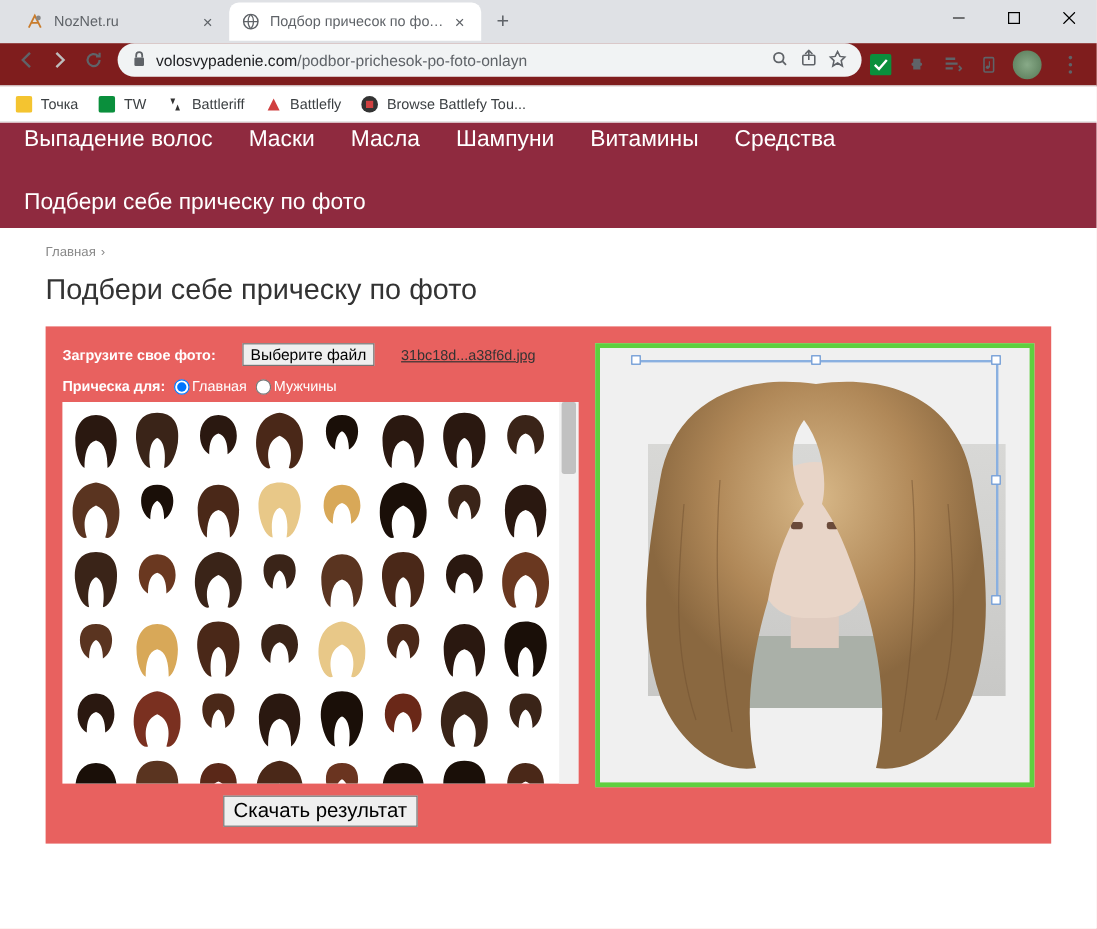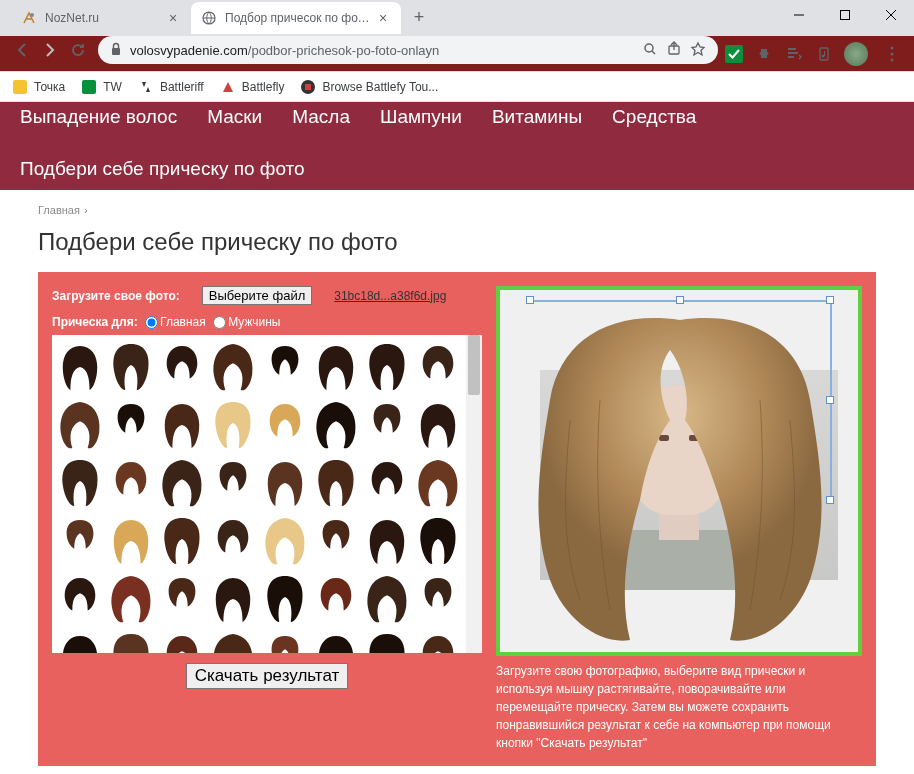--- a/index.html
+++ b/index.html
@@ -550,16 +550,15 @@
         </svg>
 
         <div class="sel-line" style="left:30px;top:10px;width:300px;height:0"></div>
         <div class="sel-line" style="left:330px;top:10px;width:0;height:200px"></div>
         <div class="sel-handle" style="left:26px;top:6px"></div>
         <div class="sel-handle" style="left:176px;top:6px"></div>
         <div class="sel-handle" style="left:326px;top:6px"></div>
         <div class="sel-handle" style="left:326px;top:106px"></div>
         <div class="sel-handle" style="left:326px;top:206px"></div>
       </div>
-      <div class="instructions">Загрузите свою фотографию, выберите вид прически и используя мышку растягивайте, поворачивайте или перемещайте прическу. Затем вы можете сохранить понравившийся результат к себе на компьютер при помощи кнопки "Скачать результат"</div>
     </div>
   </div>
 </div>
 
 </body></html>

